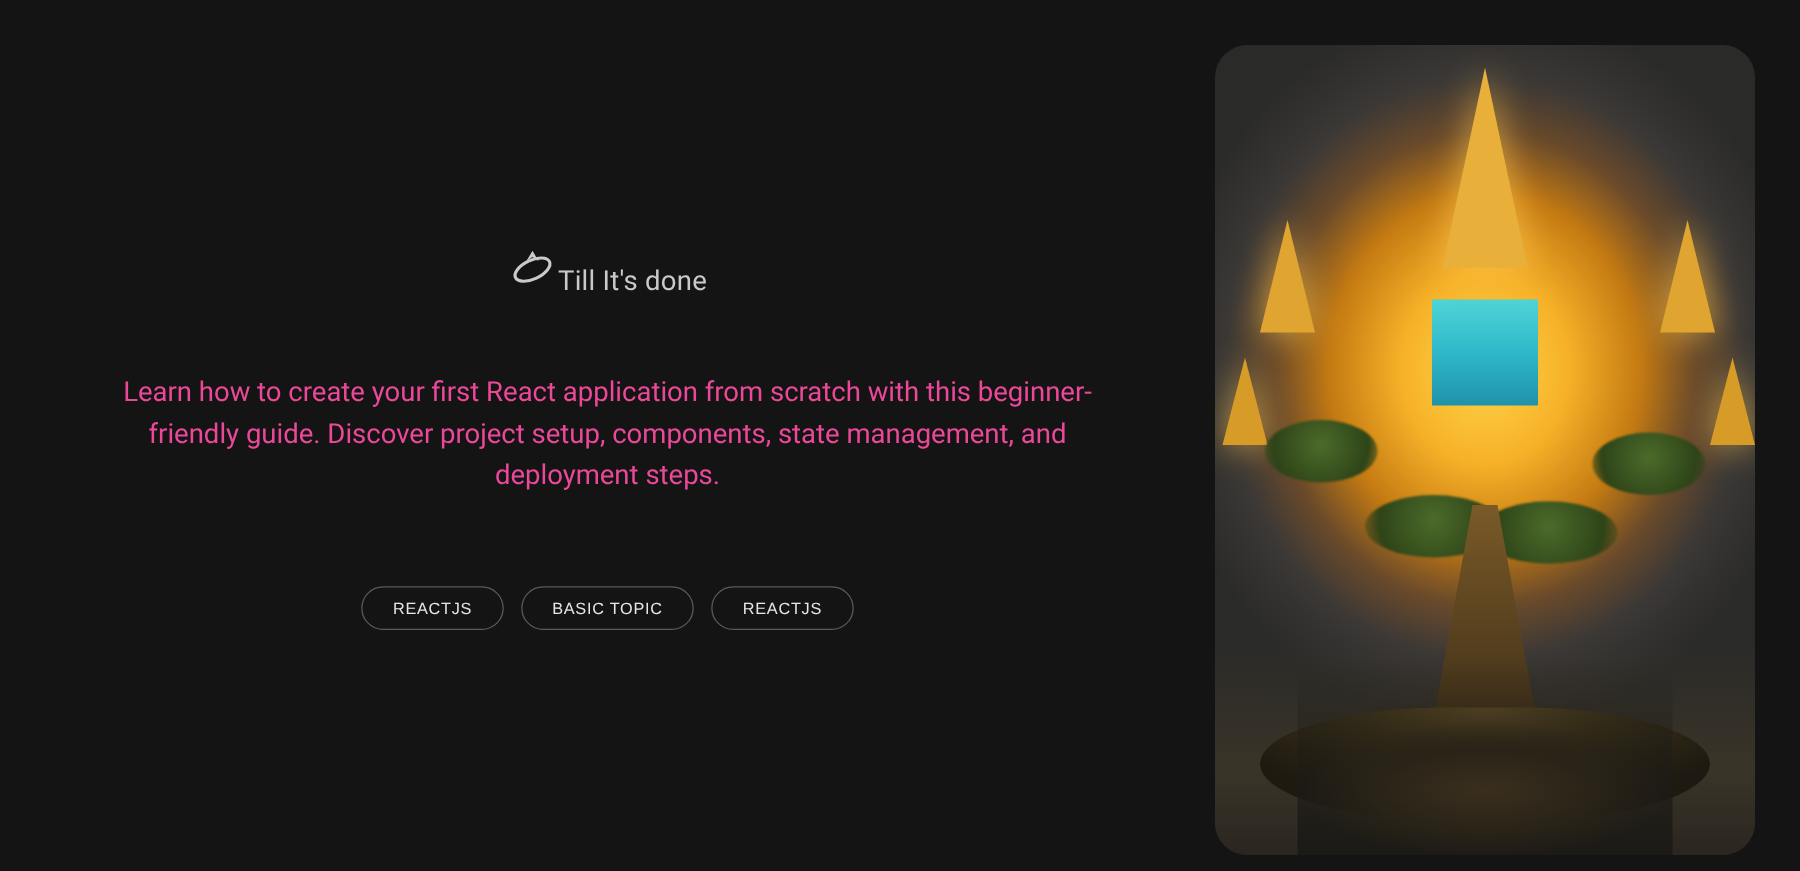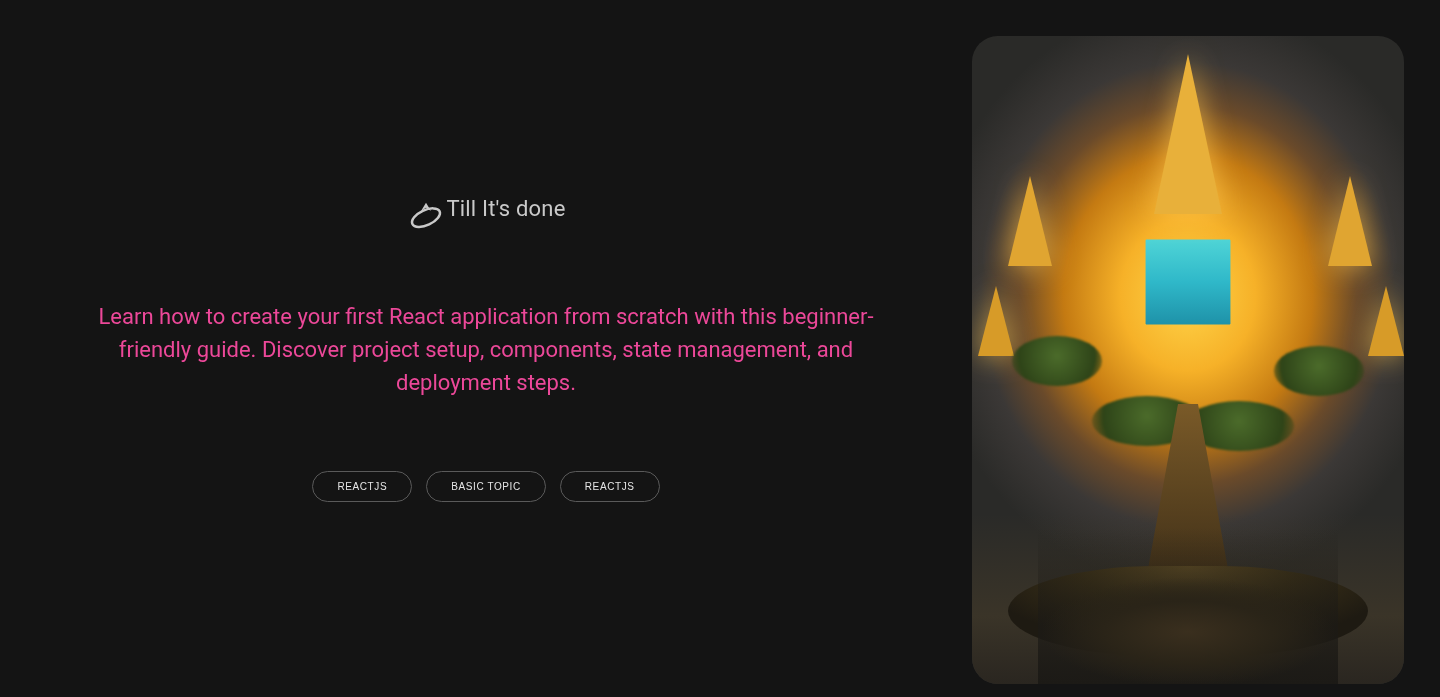--- a/index.html
+++ b/index.html
@@ -17,21 +17,21 @@
     top: 0;
     width: 900px;
     height: 697px;
     display: flex;
     flex-direction: column;
     justify-content: center;
     align-items: center;
   }
   .brand {
     display: flex;
-    align-items: flex-start;
+    align-items: flex-end;
     margin-bottom: 60px;
   }
   .brand svg { width: 40px; height: 40px; }
   .brand-text {
     color: #c9c9c9;
     font-size: 22px;
     font-weight: 400;
     letter-spacing: 0.2px;
   }
   .title {
@@ -55,21 +55,21 @@
     display: flex;
     gap: 14px;
     flex-wrap: wrap;
     justify-content: center;
   }
   .tag {
     border: 1px solid #5a5a5a;
     border-radius: 999px;
     padding: 9px 24px;
     color: #e6e6e6;
-    font-size: 10px;
+    font-size: 13px;
     font-weight: 500;
     letter-spacing: 0.6px;
     background: transparent;
     cursor: pointer;
   }
   .hero-image {
     position: absolute;
     right: 36px;
     top: 36px;
     width: 432px;

